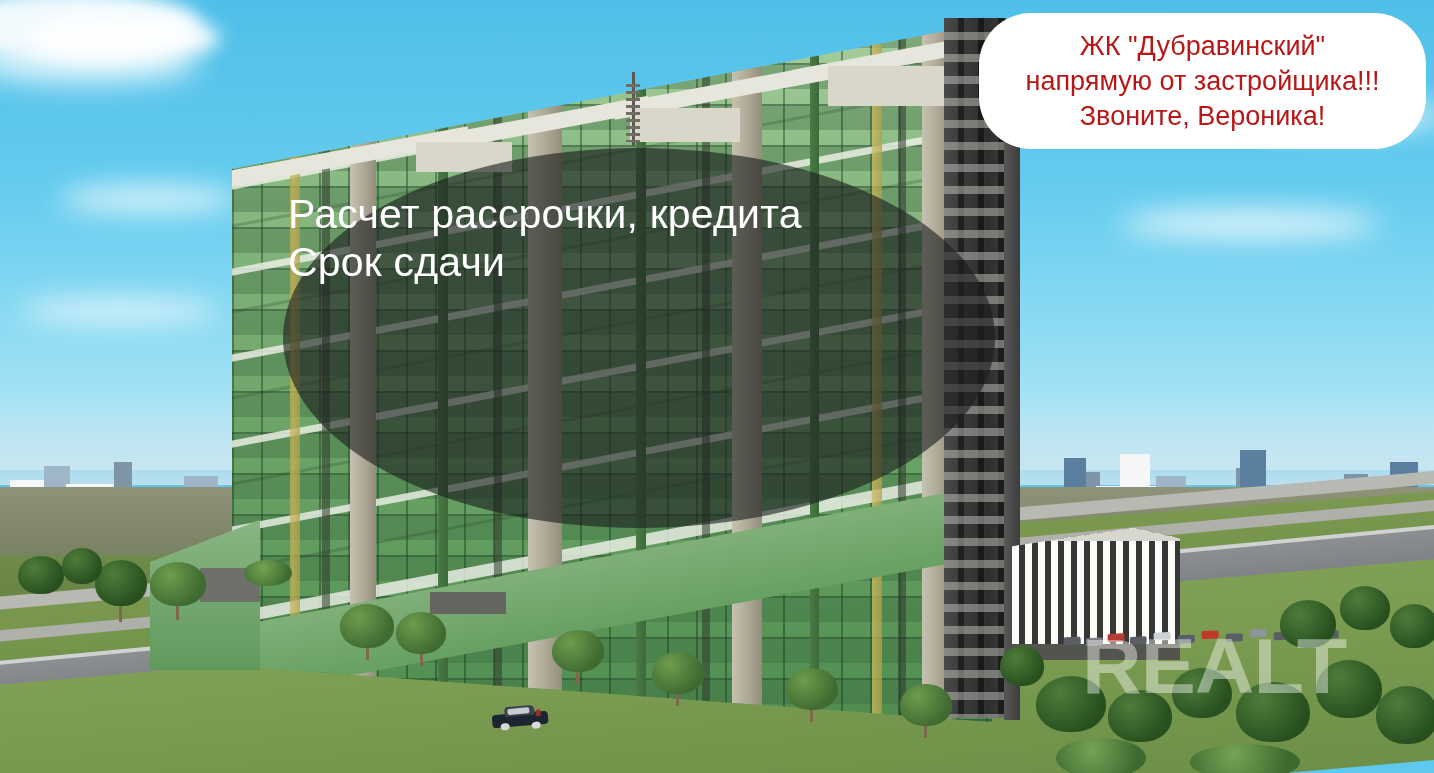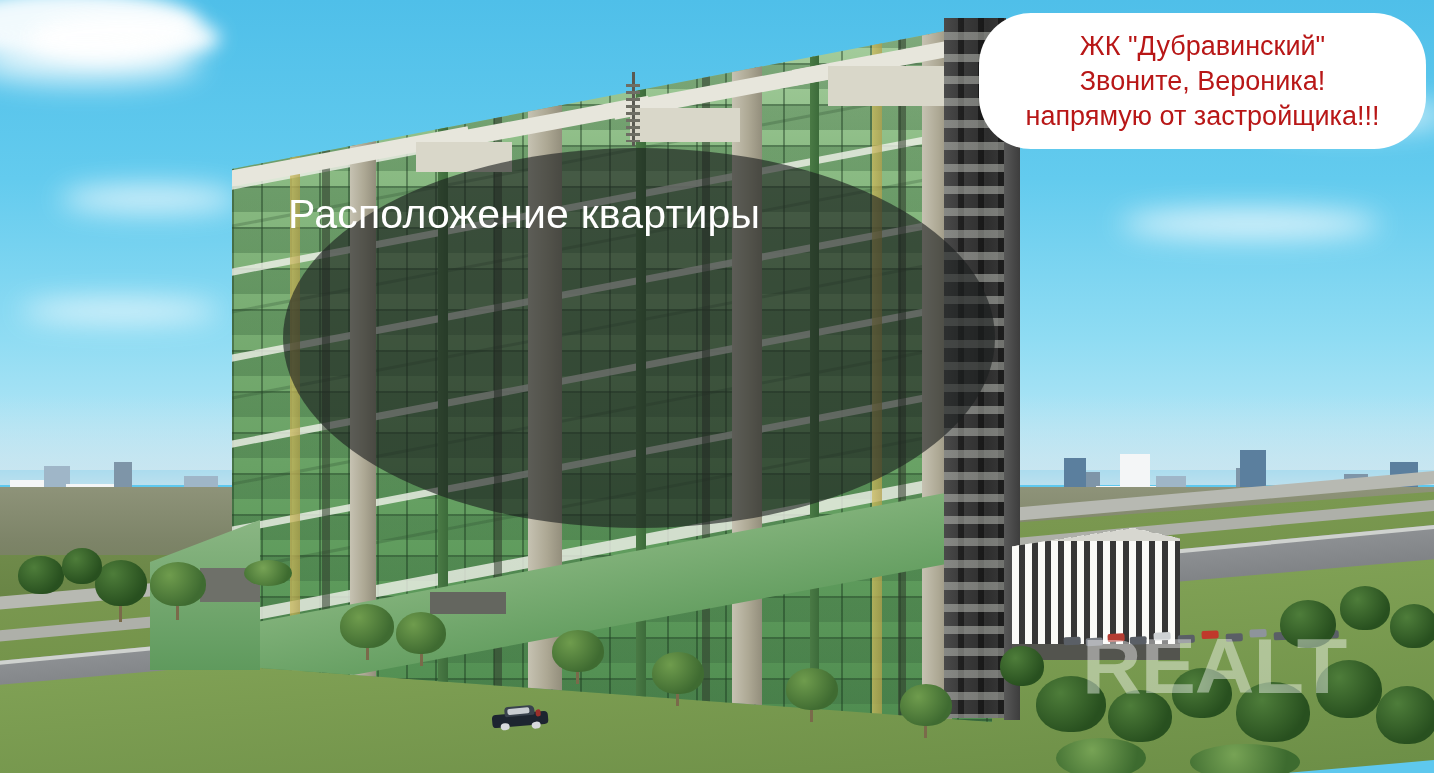--- a/index.html
+++ b/index.html
@@ -424,26 +424,27 @@
     <div style="position:absolute;left:13px;top:0px;width:30px;height:10px;border-radius:4px 5px 2px 2px;background:#39424d;"></div>
     <div style="position:absolute;left:16px;top:2px;width:22px;height:6px;border-radius:2px;background:#c9cdd2;"></div>
     <div style="position:absolute;left:44px;top:5px;width:5px;height:7px;background:#9b2f2a;border-radius:2px;"></div>
     <div style="position:absolute;left:8px;top:16px;width:9px;height:7px;border-radius:50%;background:#d8dade;"></div>
     <div style="position:absolute;left:39px;top:17px;width:9px;height:7px;border-radius:50%;background:#d8dade;"></div>
   </div>
 
   <div id="scrim"></div>
 
   <div id="overlay">
-    <span class="ln">Расположение квартиры</span>
+    <span class="ln">Расчет рассрочки, кредита</span>
+    <span class="ln">Срок сдачи</span>
   </div>
 
   <div id="bubble">
     <div class="btxt">
       <span class="bln">ЖК "Дубравинский"</span>
+      <span class="bln">напрямую от застройщика!!!</span>
       <span class="bln">Звоните, Вероника!</span>
-      <span class="bln">напрямую от застройщика!!!</span>
     </div>
   </div>
 
   <div id="wm">REALT</div>
 
 </div>
 
 </body></html>

